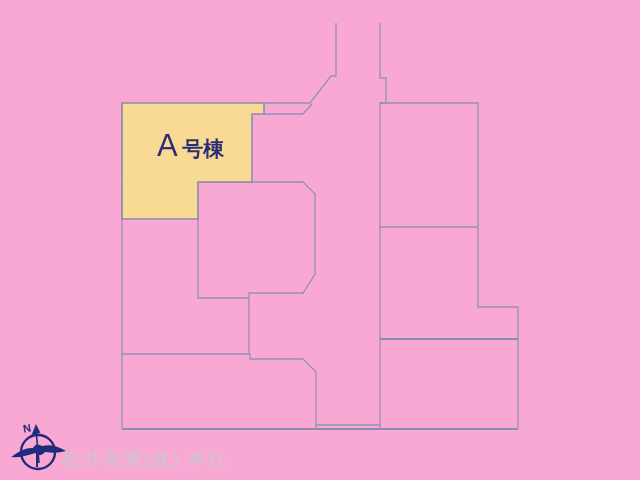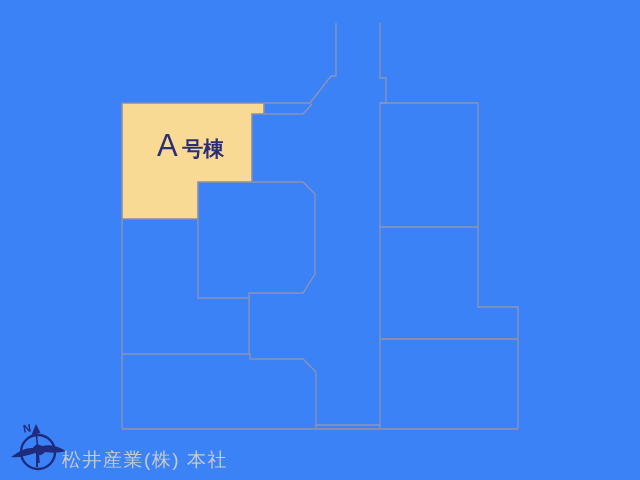--- a/index.html
+++ b/index.html
@@ -1,16 +1,16 @@
 <!DOCTYPE html>
 <html><head>
 <meta charset="utf-8">
 <style>
   html,body{margin:0;padding:0;background:#ffffff;}
-  .canvas{position:relative;width:640px;height:480px;background:#3b82f6;overflow:hidden;}
+  .canvas{position:relative;width:640px;height:480px;background:#f9a8d4;overflow:hidden;}
   svg{display:block;}
   .boundary{fill:none;stroke:#9093B6;stroke-width:1.3;stroke-linejoin:miter;}
   .boundary-thick{fill:none;stroke:#8A8CAD;stroke-width:2;}
   .lot-a{fill:#F9DA94;stroke:#8A8CAD;stroke-width:1.6;stroke-linejoin:miter;}
   .lot-label{fill:#2B2E73;font-family:"Liberation Sans",sans-serif;font-weight:500;}
   .lot-label .big{font-size:31px;}
   .lot-label .small{font-size:21px;font-weight:600;}
   .watermark{fill:#C9C9C9;font-family:"Liberation Sans",sans-serif;font-size:19px;letter-spacing:1.5px;}
   .navy-stroke{fill:none;stroke:#1F2B7D;}
   .navy-fill{fill:#1F2B7D;stroke:none;}

